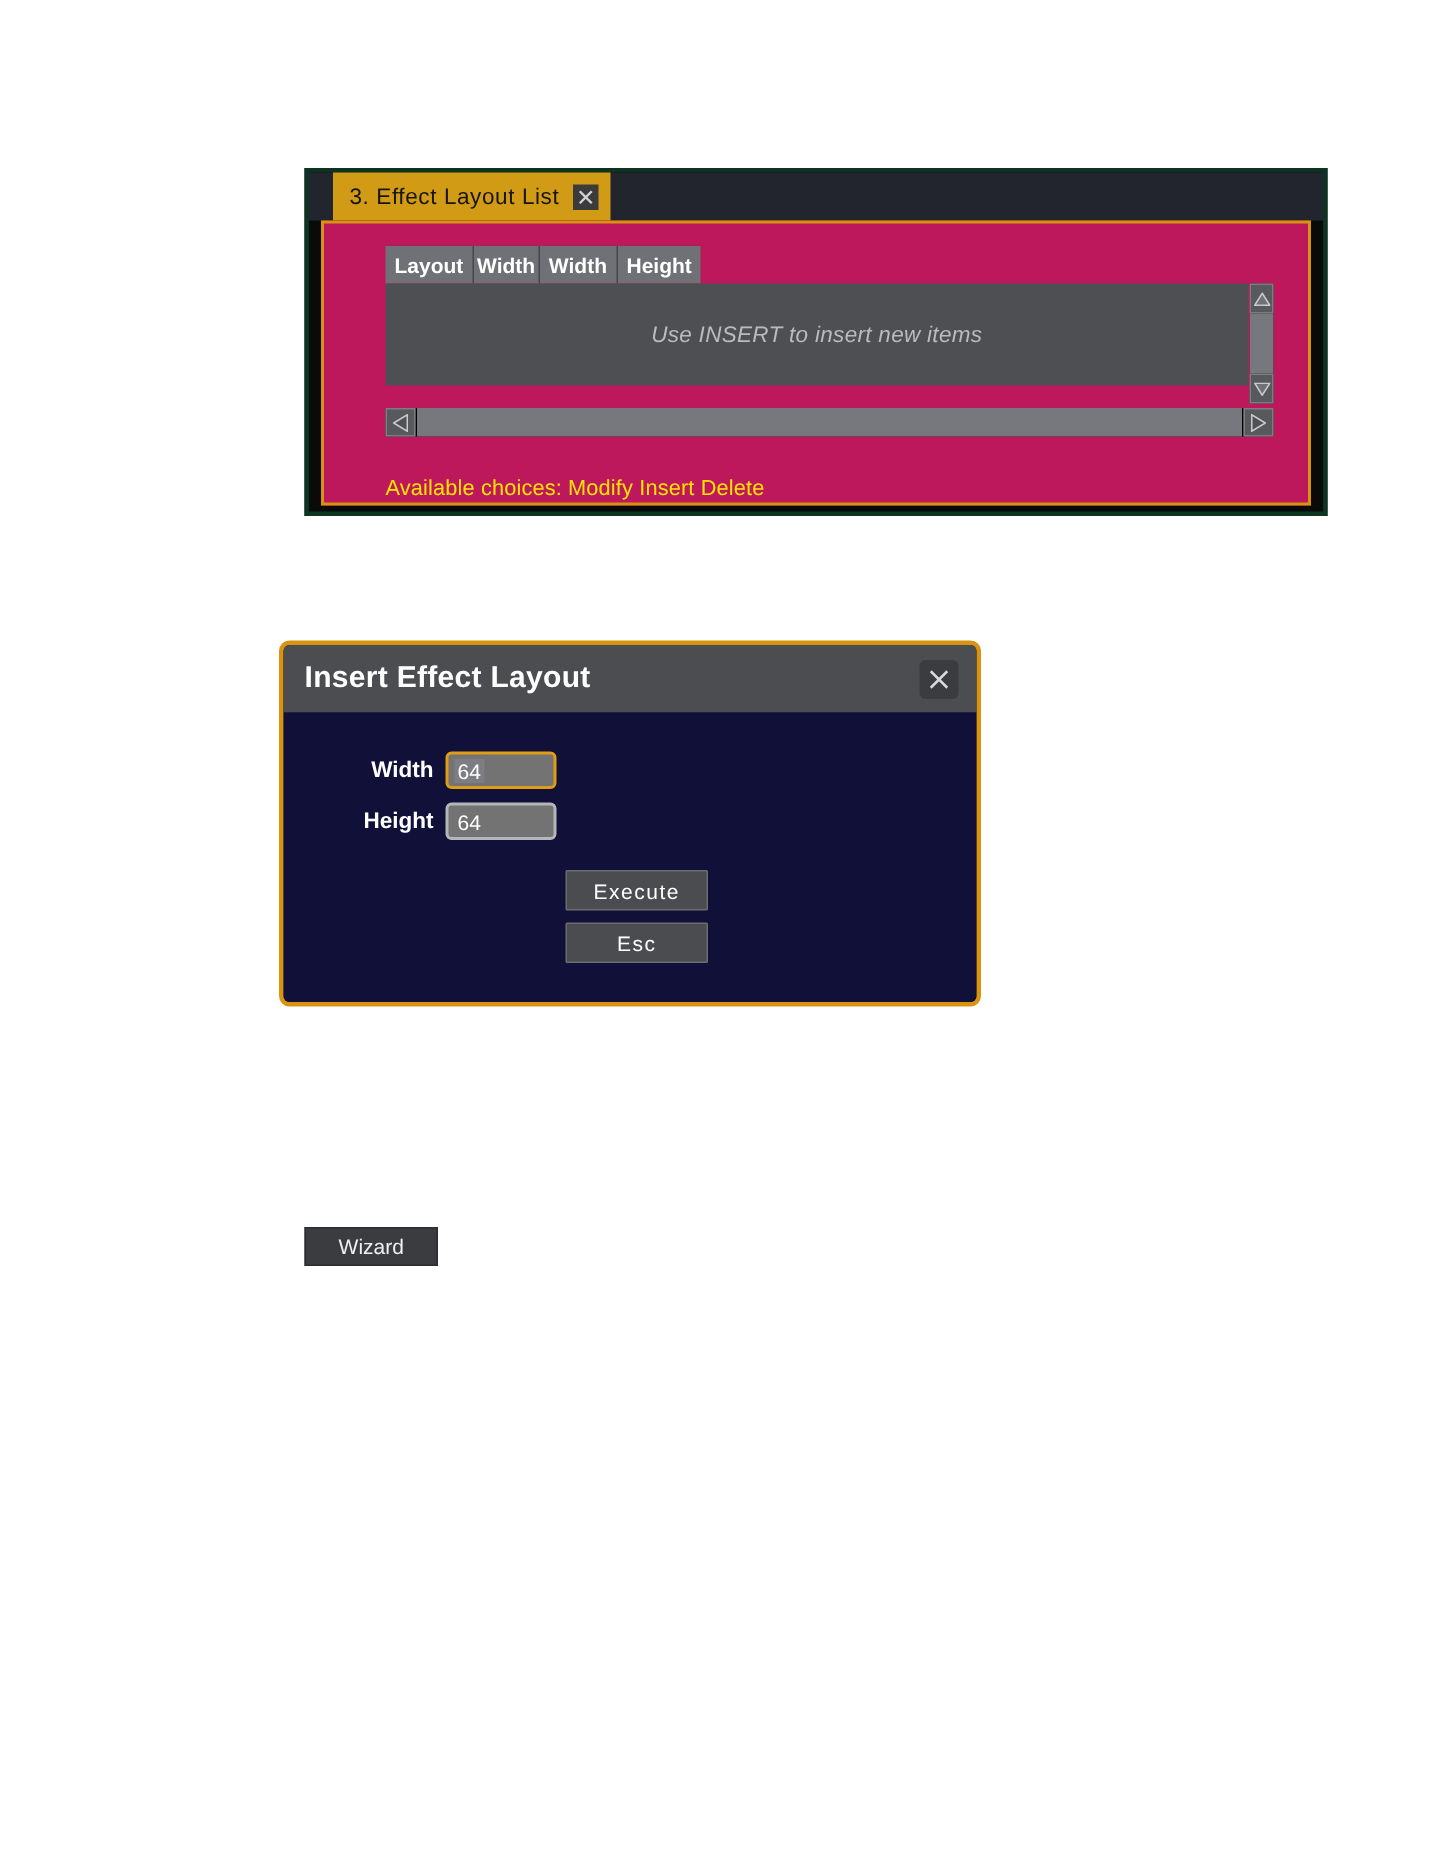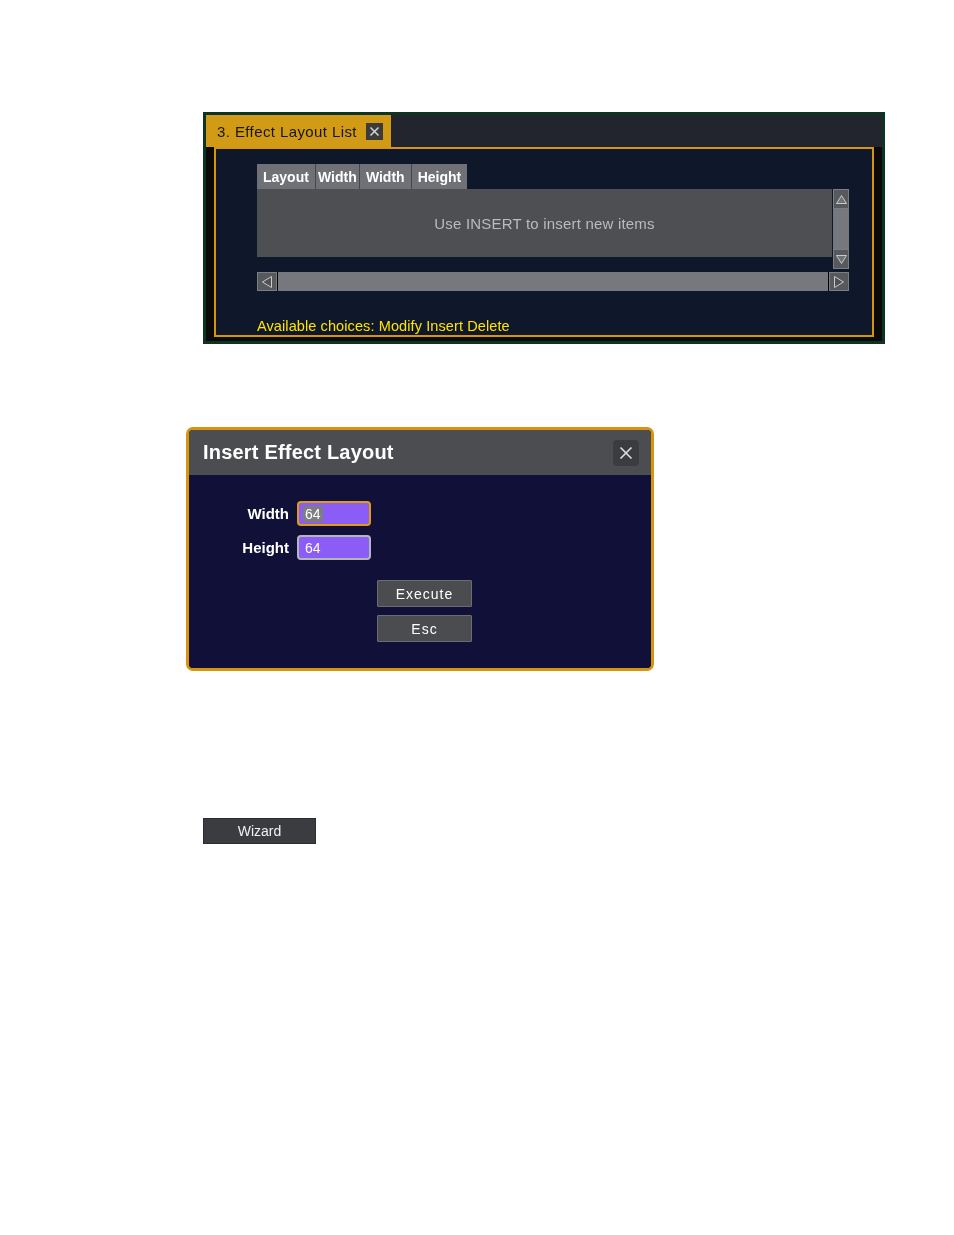--- a/index.html
+++ b/index.html
@@ -29,21 +29,21 @@
   #elp-titlebar {
     position: absolute;
     left: 0;
     top: 0;
     width: 100%;
     height: 32px;
     background: #22252e;
   }
   #elp-tab {
     position: absolute;
-    left: 0;
+    left: 16px;
     top: 0;
     height: 32px;
     background: #d29b16;
     display: flex;
     align-items: center;
     padding: 0 8px 0 11px;
     box-sizing: border-box;
   }
   #elp-tab-label {
     color: #171510;
@@ -63,21 +63,21 @@
     flex: none;
   }
   .tab-close-box svg { display:block; }
 
   #elp-content {
     position: absolute;
     left: 8px;
     top: 32px;
     right: 8px;
     bottom: 4px;
-    background: #0f172a;
+    background: #be185d;
     border: 2px solid #d8930f;
     box-sizing: border-box;
   }
 
   
   #list-widget {
     position: absolute;
     left: 41px;
     top: 15px;
     width: 592px;
@@ -106,20 +106,21 @@
   #list-body {
     position: absolute;
     left: 0;
     top: 25px;
     width: 575px;
     height: 68px;
     background: #4d4f53;
     display: flex;
     align-items: center;
     justify-content: center;
+    font-style: italic;
   }
   #list-empty-text {
     color: #b9bbbd;
     font-size: 15px;
     font-weight: 400;
     letter-spacing: .2px;
   }
 
   
   #vscroll {
@@ -262,21 +263,21 @@
     font-size: 15px;
     font-weight: bold;
     width: 70px;
     text-align: right;
     margin-right: 8px;
     white-space: nowrap;
   }
   .field-input {
     width: 74px;
     height: 25px;
-    background: #8b5cf6;
+    background: #737373;
     box-sizing: border-box;
     border-radius: 4px;
     display: flex;
     align-items: center;
     padding-left: 4px;
   }
   .field-input.focused {
     border: 2px solid #e09c12;
   }
   .field-input.normal {
@@ -310,21 +311,21 @@
     padding: 0;
   }
   #btn-execute { left: 188px; top: 105px; }
   #btn-esc     { left: 188px; top: 140px; }
 
   
   #wizard-button {
     position: absolute;
     left: 203px;
     top: 818px;
-    width: 113px;
+    width: 89px;
     height: 26px;
     background: #3a3c40;
     border: 1px solid #2b2d30;
     box-sizing: border-box;
     color: #f0f0f0;
     font-size: 14px;
     font-family: "Liberation Sans", sans-serif;
     display: flex;
     align-items: center;
     justify-content: center;

